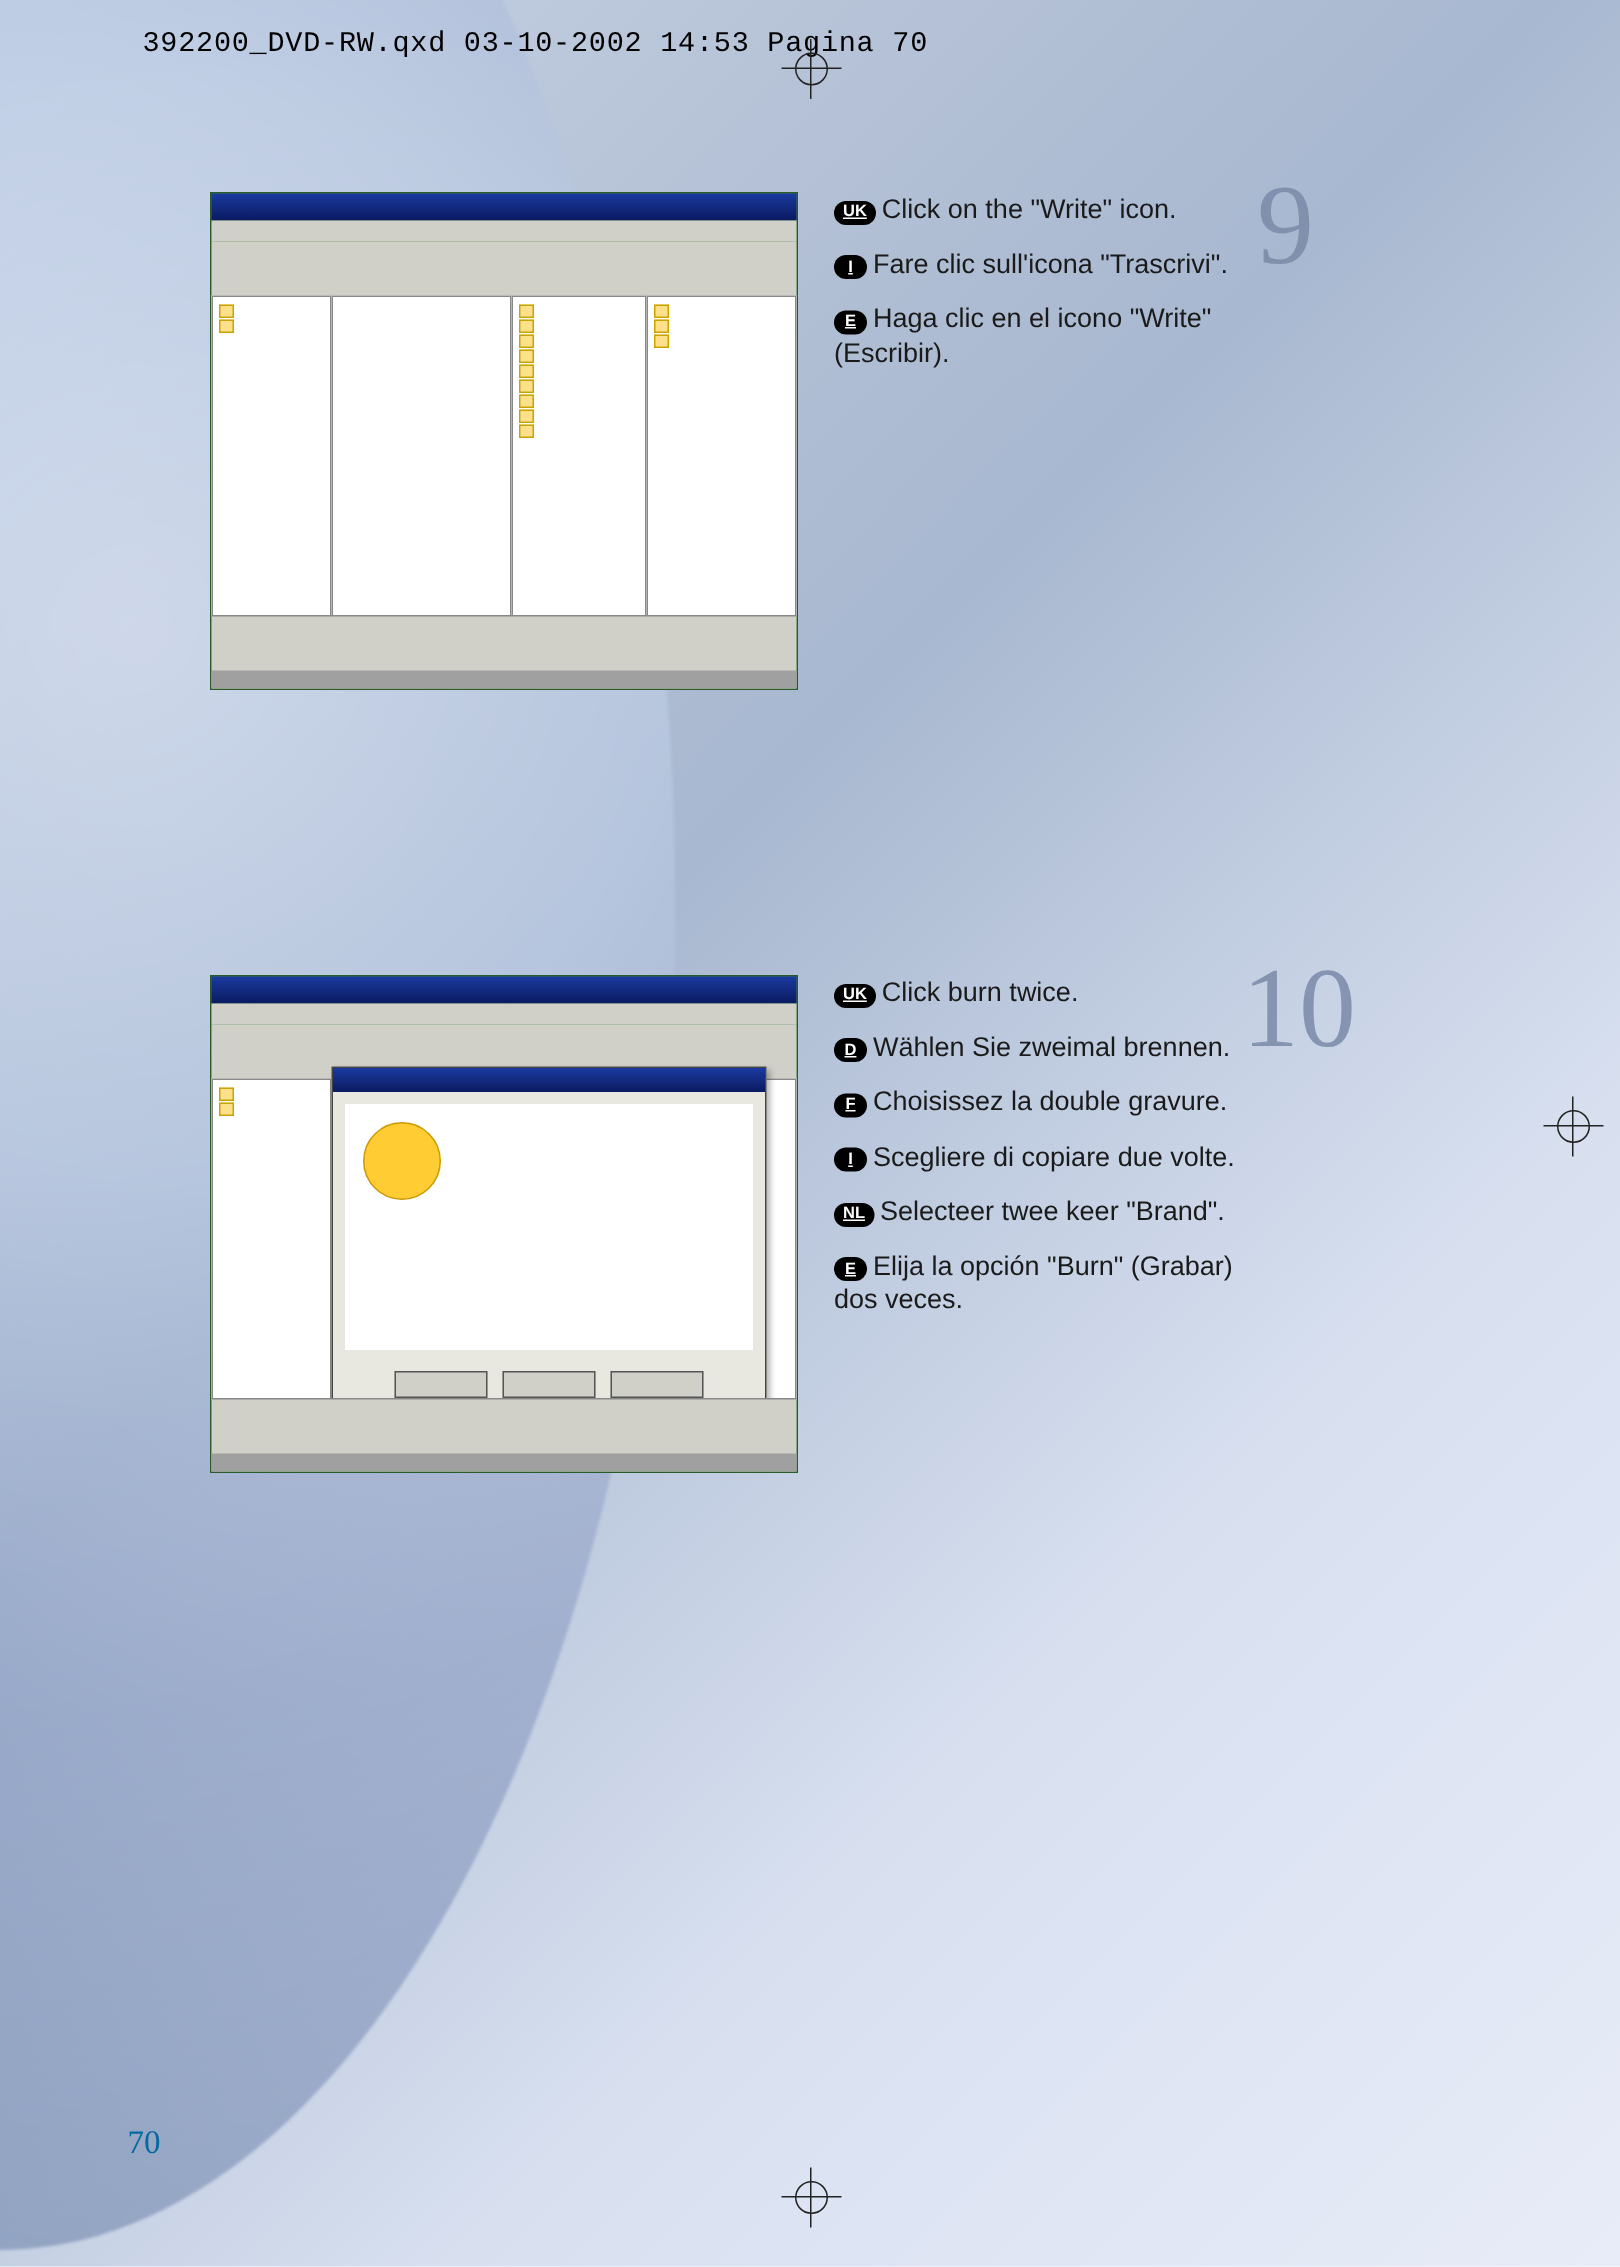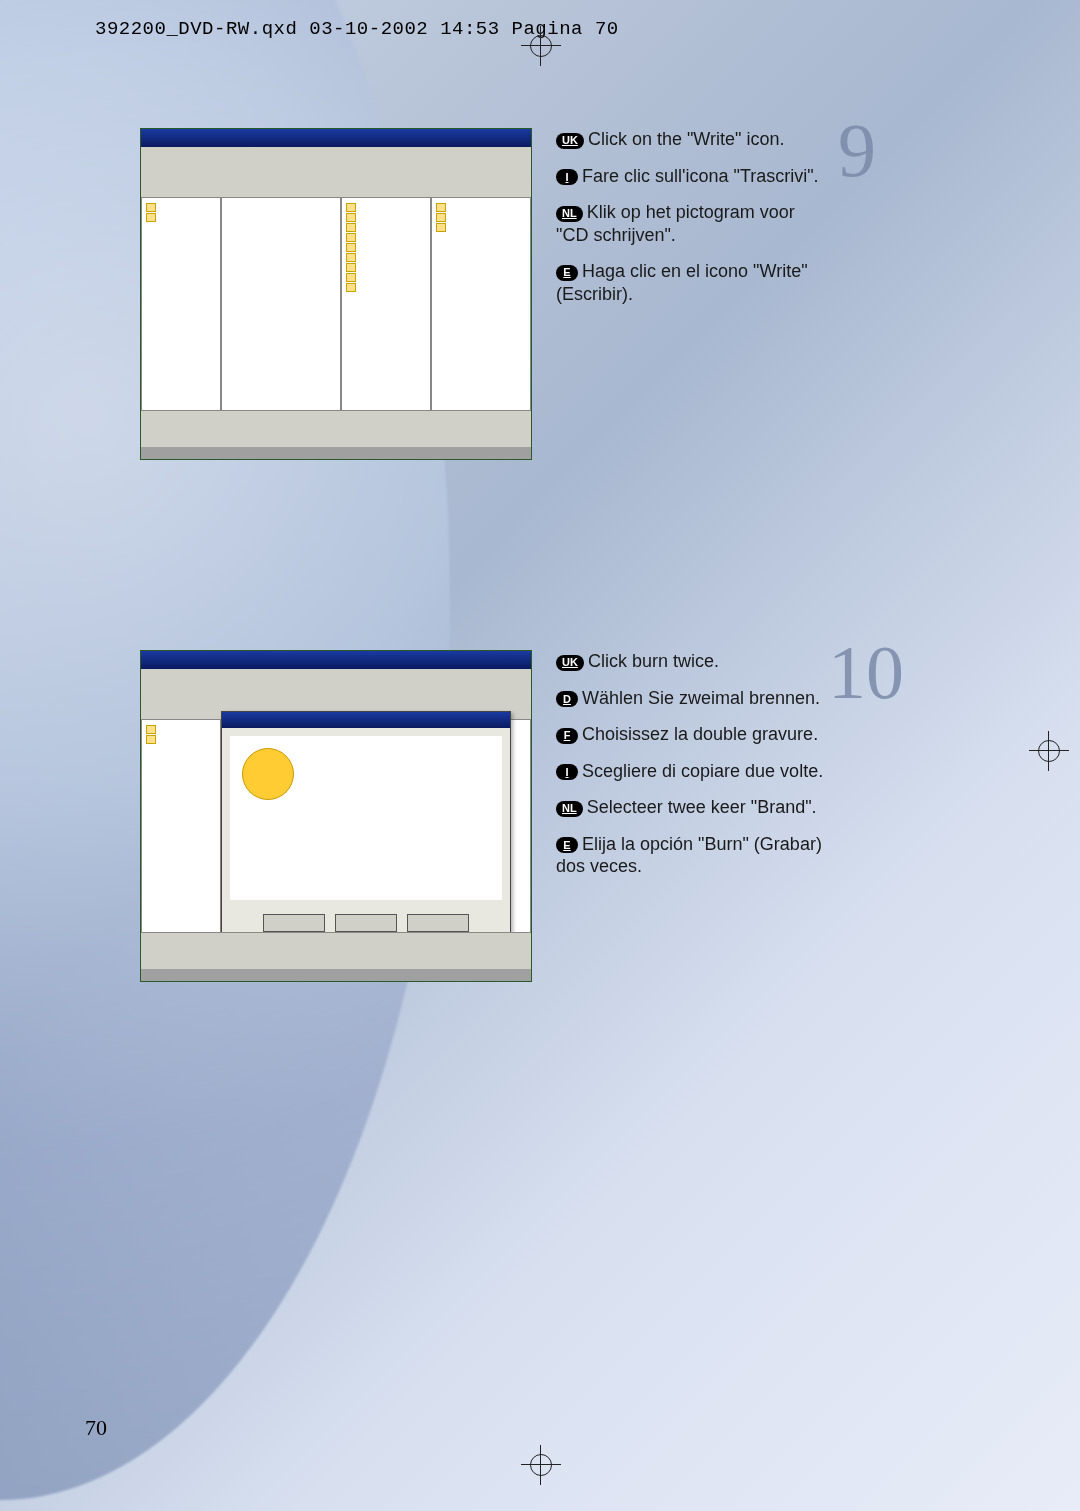--- a/index.html
+++ b/index.html
@@ -196,21 +196,21 @@
     opacity: 0.85;
     line-height: 1;
   }
 
   .page-number {
     position: absolute;
     left: 85px;
     bottom: 70px;
     font-size: 22px;
     font-family: Georgia, serif;
-    color: #000000;
+    color: #0369a1;
   }
 
   
   .frow{display:flex;align-items:center;gap:3px;margin:1px 0;white-space:nowrap;}
   .fico{width:8px;height:7px;background:#ffe08a;border:1px solid #c9a400;display:inline-block;}
 </style>
 </head>
 <body>
 
 <div class="bg-disc"></div>
@@ -278,21 +278,20 @@
       </div>
     </div>
     <div class="ss-footer"></div>
     <div class="ss-taskbar"></div>
   </div>
 
   <div class="instructions">
     <div class="step-number">9</div>
     <div class="inst-item"><span class="lang-badge">UK</span><span>Click on the "Write" icon.</span></div>
     <div class="inst-item"><span class="lang-badge">I</span><span>Fare clic sull'icona "Trascrivi".</span></div>
-    <div class="inst-item"><span class="lang-badge">NL</span><span>Klik op het pictogram voor "CD schrijven".</span></div>
     <div class="inst-item"><span class="lang-badge">E</span><span>Haga clic en el icono "Write" (Escribir).</span></div>
   </div>
 </div>
 
 <div class="section two">
   <div class="screenshot">
     <div class="ss-titlebar"></div>
     <div class="ss-menubar"></div>
     <div class="ss-toolbar"></div>
     <div class="ss-body">

